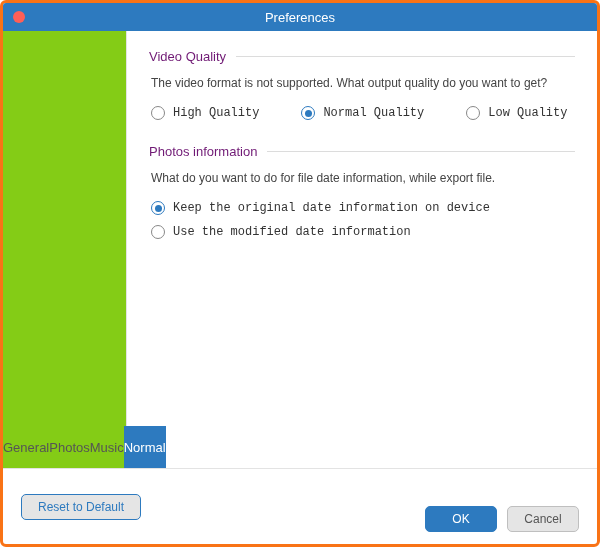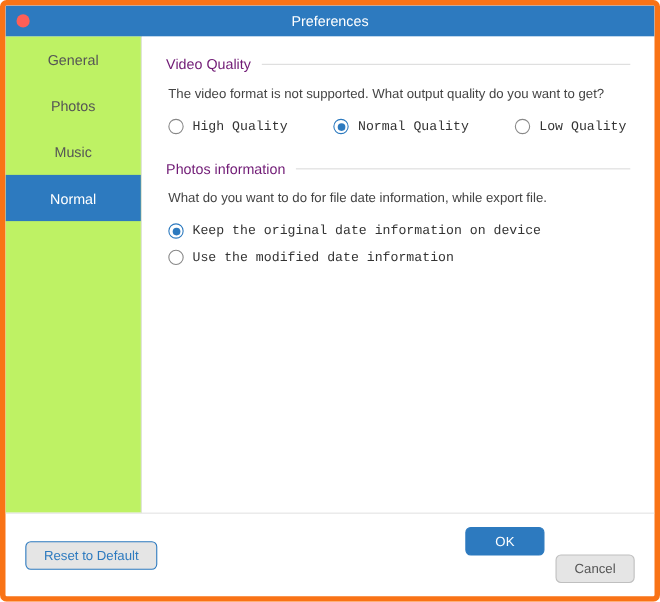--- a/index.html
+++ b/index.html
@@ -10,21 +10,21 @@
     }
     body {
       background: #fff;
       width: 600px;
       height: 547px;
       overflow: hidden;
     }
     .window {
       width: 600px;
       height: 547px;
-      border: 5px solid #f97316;
+      border: 3px solid #f97316;
       border-radius: 6px;
       overflow: hidden;
       display: flex;
       flex-direction: column;
       background: #fff;
     }
     .titlebar {
       background: #2d7abf;
       height: 28px;
       display: flex;
@@ -48,24 +48,25 @@
       font-weight: 500;
       pointer-events: none;
     }
     .body {
       flex: 1;
       display: flex;
       min-height: 0;
     }
     .sidebar {
       width: 124px;
-      background: #bef264;
+      background: #84cc16;
       border-right: 1px solid #e3e3e3;
       display: flex;
-      flex-direction: column;
+      flex-direction: row;
+      align-items: flex-end;
     }
     .sidebar-item {
       height: 42px;
       display: flex;
       align-items: center;
       justify-content: center;
       font-size: 13px;
       color: #555;
       cursor: pointer;
     }
@@ -174,20 +175,21 @@
     }
     .btn-outline-gray {
       border: 1px solid #bfbfbf;
       color: #555;
       min-width: 72px;
       margin-top: 25px;
     }
     .footer-right {
       display: flex;
       gap: 10px;
+      align-items: flex-end;
     }
   </style>
 </head>
 <body>
 
 <div class="window">
   <div class="titlebar">
     <div class="traffic-light"></div>
     <div class="titlebar-title">Preferences</div>
   </div>

